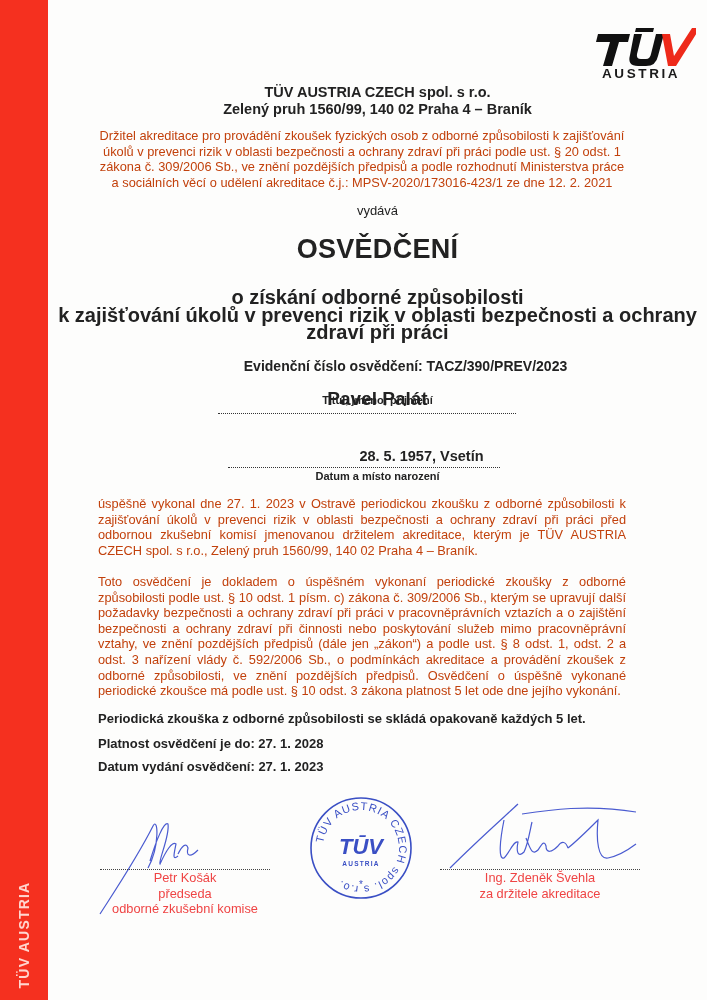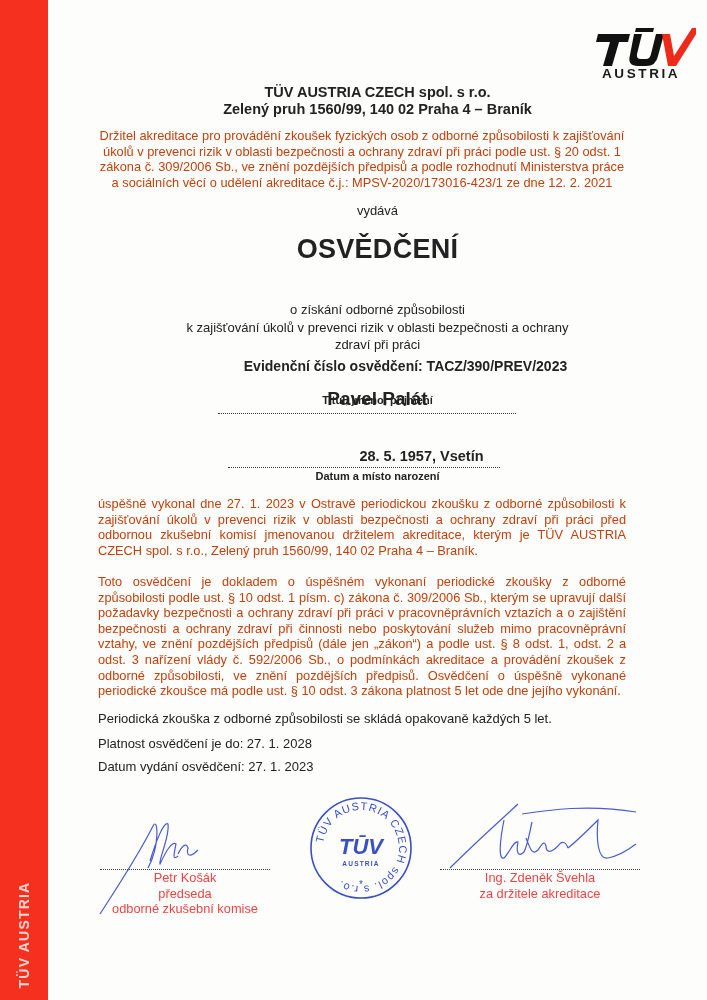--- a/index.html
+++ b/index.html
@@ -28,35 +28,35 @@
   .center { position: absolute; left: 48px; width: 659px; text-align: center; }
   .org-name { top: 84px; font-size: 14.5px; font-weight: bold; line-height: 17px; }
   .org-addr { top: 101px; font-size: 14.5px; font-weight: bold; line-height: 17px; }
   .para {
     position: absolute; left: 98px; width: 528px; font-size: 12.8px; line-height: 15.6px;
     color: #c2410c;
   }
   .accr { top: 128px; text-align: center; }
   .issues { top: 203px; font-size: 13px; }
   .title { top: 234px; font-size: 27px; font-weight: bold; letter-spacing: 0.3px; }
-  .subtitle { top: 289px; font-size: 13px; font-weight: normal; line-height: 17.5px; margin-top: 12px; }
+  .subtitle { top: 289px; font-size: 20px; font-weight: bold; line-height: 17.5px; }
   .evid { top: 358px; font-size: 14px; font-weight: bold; padding-left: 28px; }
   .name-value { top: 388px; font-size: 19px; font-weight: bold; }
   .dots {
     position: absolute; height: 0; border-top: 1.5px dotted #333;
   }
   .name-dots { left: 218px; width: 298px; top: 413px; }
   .name-label { top: 394px; font-size: 11px; font-weight: bold; }
   .birth-value { top: 448px; font-size: 14.5px; font-weight: bold; margin-left: 44px; }
   .birth-dots { left: 228px; width: 272px; top: 467px; }
   .birth-label { top: 470px; font-size: 11px; font-weight: bold; }
   .justify { text-align: justify; text-align-last: left; }
   .p1 { top: 496px; }
   .p2 { top: 574px; }
-  .bold-line { position: absolute; left: 98px; font-size: 13px; font-weight: normal; text-align: right; }
+  .bold-line { position: absolute; left: 98px; font-size: 13px; font-weight: bold; text-align: right; }
   .bl1 { top: 711px; }
   .bl2 { top: 736px; }
   .bl3 { top: 759px; }
   .sig-block { position: absolute; text-align: center; font-size: 12.8px; line-height: 15.5px; color: #ef4444; }
   .sig-left { left: 100px; width: 170px; top: 870px; }
   .sig-right { left: 440px; width: 200px; top: 870px; }
   .sig-line-left { left: 100px; width: 170px; top: 869px; border-top: 1px dotted #444; }
   .sig-line-right { left: 440px; width: 200px; top: 869px; border-top: 1px dotted #444; }
   .signature { position: absolute; }
   .stamp { position: absolute; left: 309px; top: 796px; width: 104px; height: 104px; }

